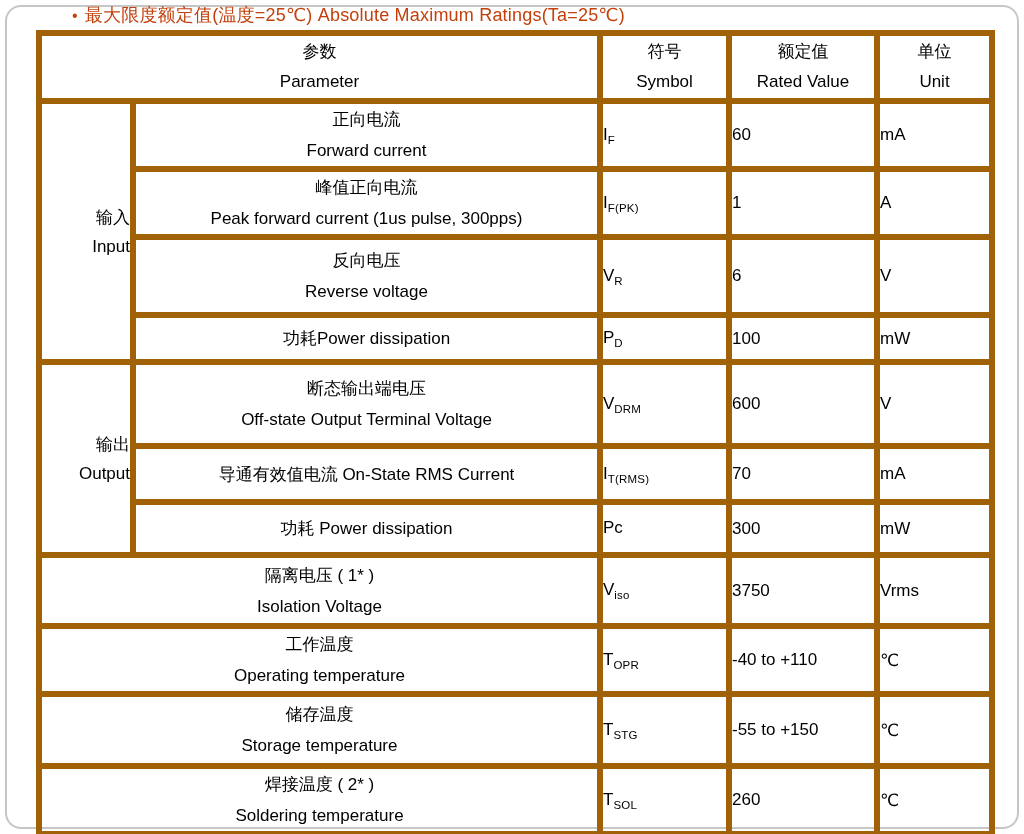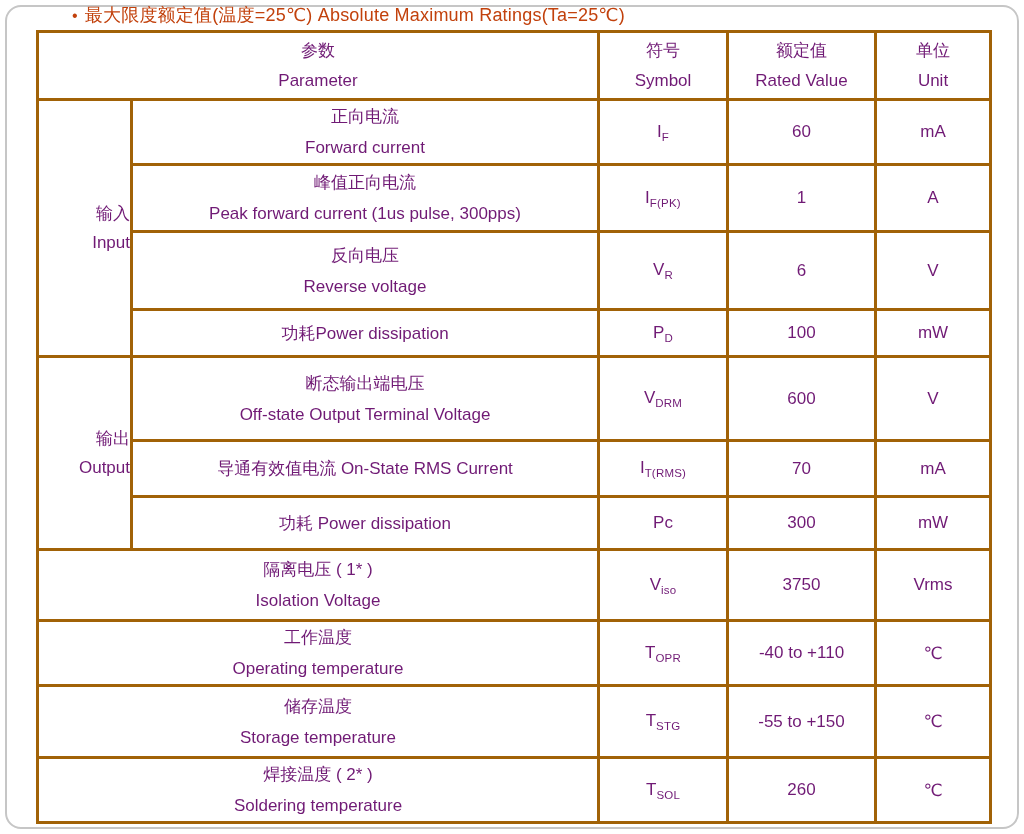--- a/index.html
+++ b/index.html
@@ -16,30 +16,30 @@
     position:absolute;left:72px;top:3px;font-size:18px;color:#c2410c;
     letter-spacing:.2px;white-space:nowrap;
   }
   .bullet{margin-right:7px;font-size:16px;}
   table.ratings{
     position:absolute;left:36px;top:30px;width:953px;
     border-collapse:collapse;table-layout:fixed;
     border:3px solid #3a3a3a;
   }
   table.ratings td, table.ratings th{
-    border:3px solid #a16207;padding:0;vertical-align:middle;
-    font-weight:normal;font-size:17px;color:#701a75;
+    border:6px solid #a16207;padding:0;vertical-align:middle;
+    font-weight:normal;font-size:17px;color:#000000;
   }
   tr.thick-top td{border-top-width:3px;}
   th .zh, th .en{line-height:30px;text-align:center;}
   td.group{text-align:right;}
   td.group .zh, td.group .en{line-height:29px;}
   td.param{text-align:center;padding:0 6px 0 13px;}
   td.param .zh, td.param .en{line-height:31px;}
-  td.sym, td.val, td.unit{text-align:center;}
+  td.sym, td.val, td.unit{text-align:left;}
   td.sym{font-size:18px;}
   .sym-sub{font-size:11.5px;vertical-align:-4px;letter-spacing:.2px;}
   td.val{font-size:18px;margin-top:24px;}
   td.unit{font-size:18px;}
 </style>
 </head>
 <body>
 
 <div class="frame"></div>
 

